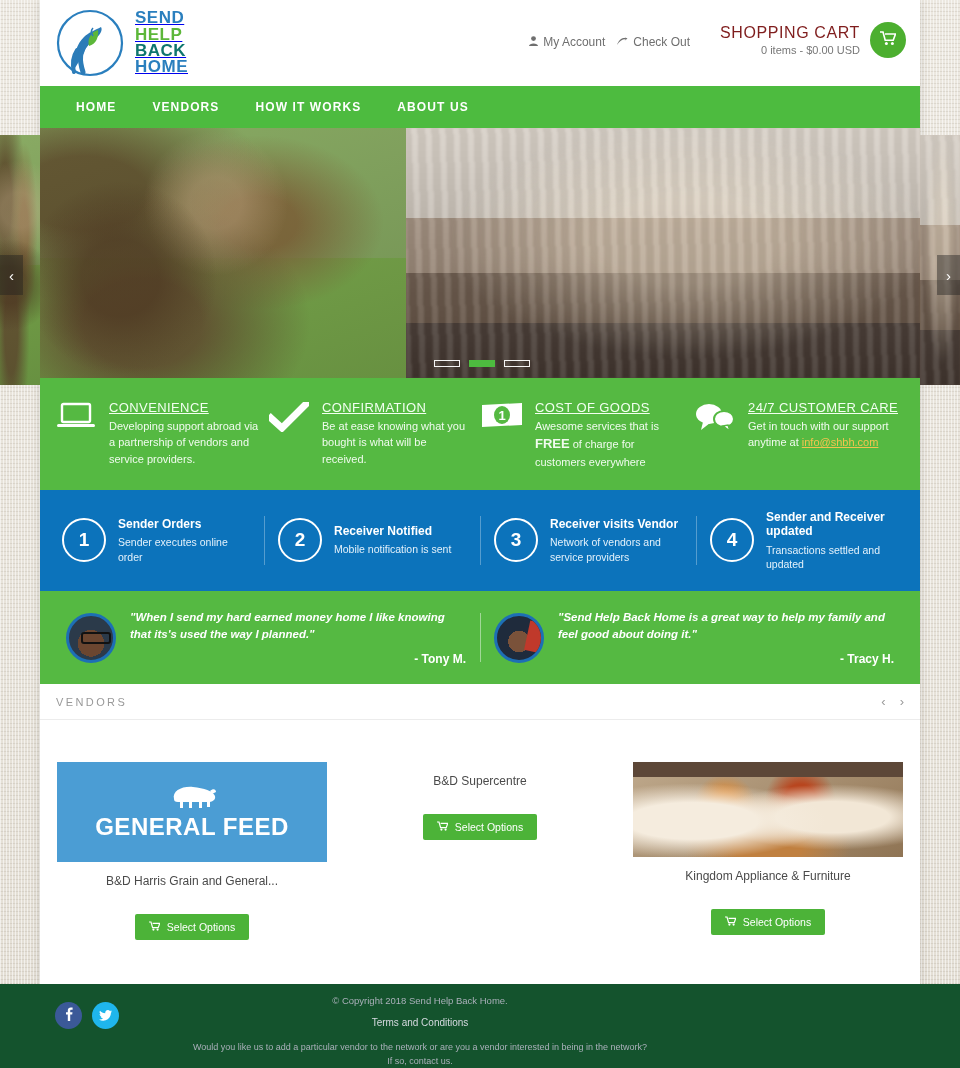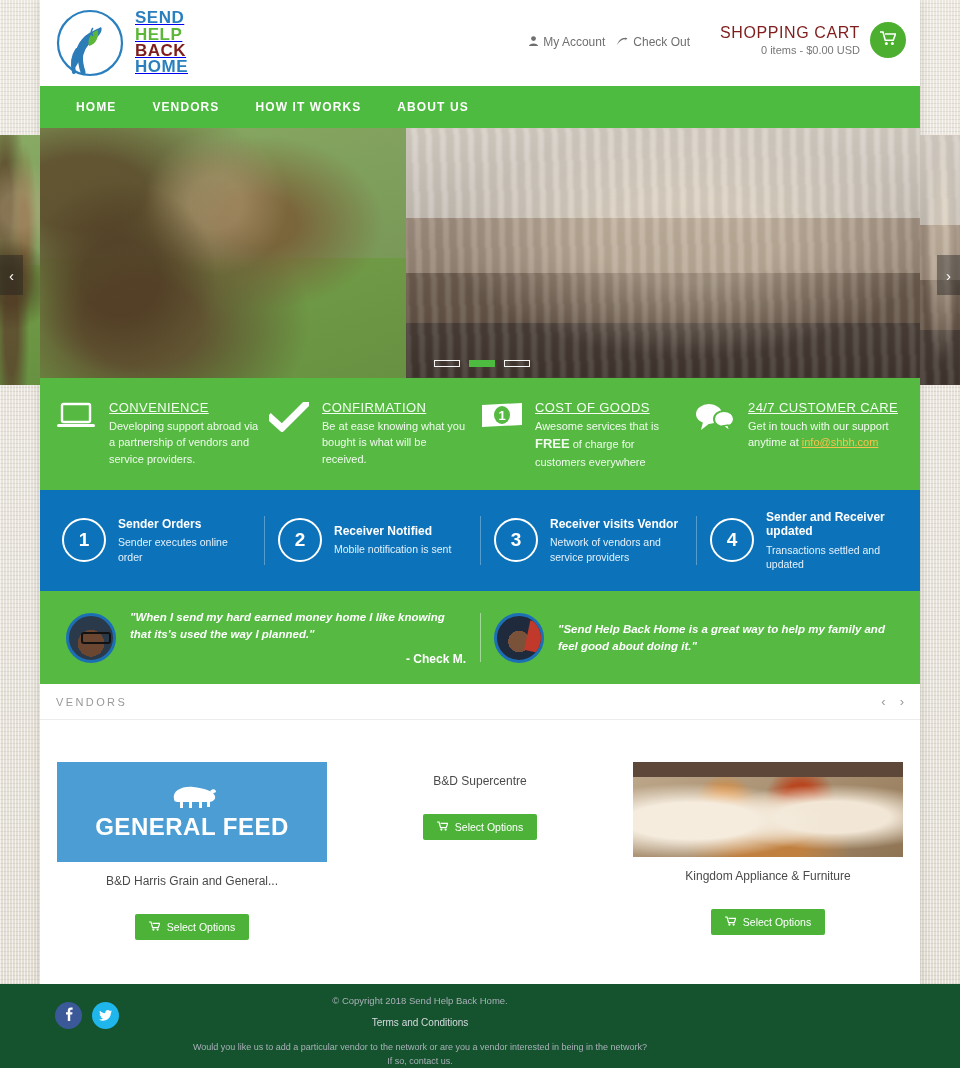--- a/index.html
+++ b/index.html
@@ -23,21 +23,21 @@
     background: #fff;
     box-shadow: 0 0 10px rgba(0,0,0,.12);
   }
 
   
   .header { height: 86px; background: #fff; position: relative; }
   .logo { position: absolute; left: 13px; top: 6px; display: flex; align-items: center; }
   .logo-mark { width: 74px; height: 74px; position: relative; }
   .logo-text { margin-left: 8px; line-height: .97; }
   .logo-text div { font-size: 17px; font-weight: bold; letter-spacing: .5px; }
-  .lt-blue { color: #7f1d1d; }
+  .lt-blue { color: #0f766e; }
   .lt-green { color: #5cb739; }
   .lt-mix span:first-child { color: #5cb739; }
   .lt-mix span:last-child { color: #2a7fbe; }
 
   .hdr-links { position: absolute; right: 230px; top: 35px; display: flex; gap: 12px; }
   .hdr-link { font-size: 12px; color: #6f6f6f; display: flex; align-items: center; gap: 5px; text-decoration: none; }
   .hdr-link svg { fill: #6f6f6f; }
 
   .cart { position: absolute; right: 14px; top: 22px; display: flex; align-items: center; gap: 10px; }
   .cart-txt { text-align: right; }
@@ -345,27 +345,28 @@
           <div class="step-sub">Transactions settled and updated</div>
         </div>
       </div>
     </div>
 
     <div class="testis">
       <div class="testi">
         <div class="avatar av1"></div>
         <div style="flex:1">
           <div class="quote">"When I send my hard earned money home I like knowing that its's used the way I planned."</div>
-          <div class="author">- Check M.</div>
+          <div class="author">- Tony M.</div>
         </div>
       </div>
       <div class="testi">
         <div class="avatar av2"></div>
         <div style="flex:1">
           <div class="quote">"Send Help Back Home is a great way to help my family and feel good about doing it."</div>
+          <div class="author">- Tracy H.</div>
         </div>
       </div>
     </div>
 
     <div class="vendors-hd">
       <div class="vendors-title">VENDORS</div>
       <div class="vnav">
         <span>‹</span>
         <span>›</span>
       </div>

